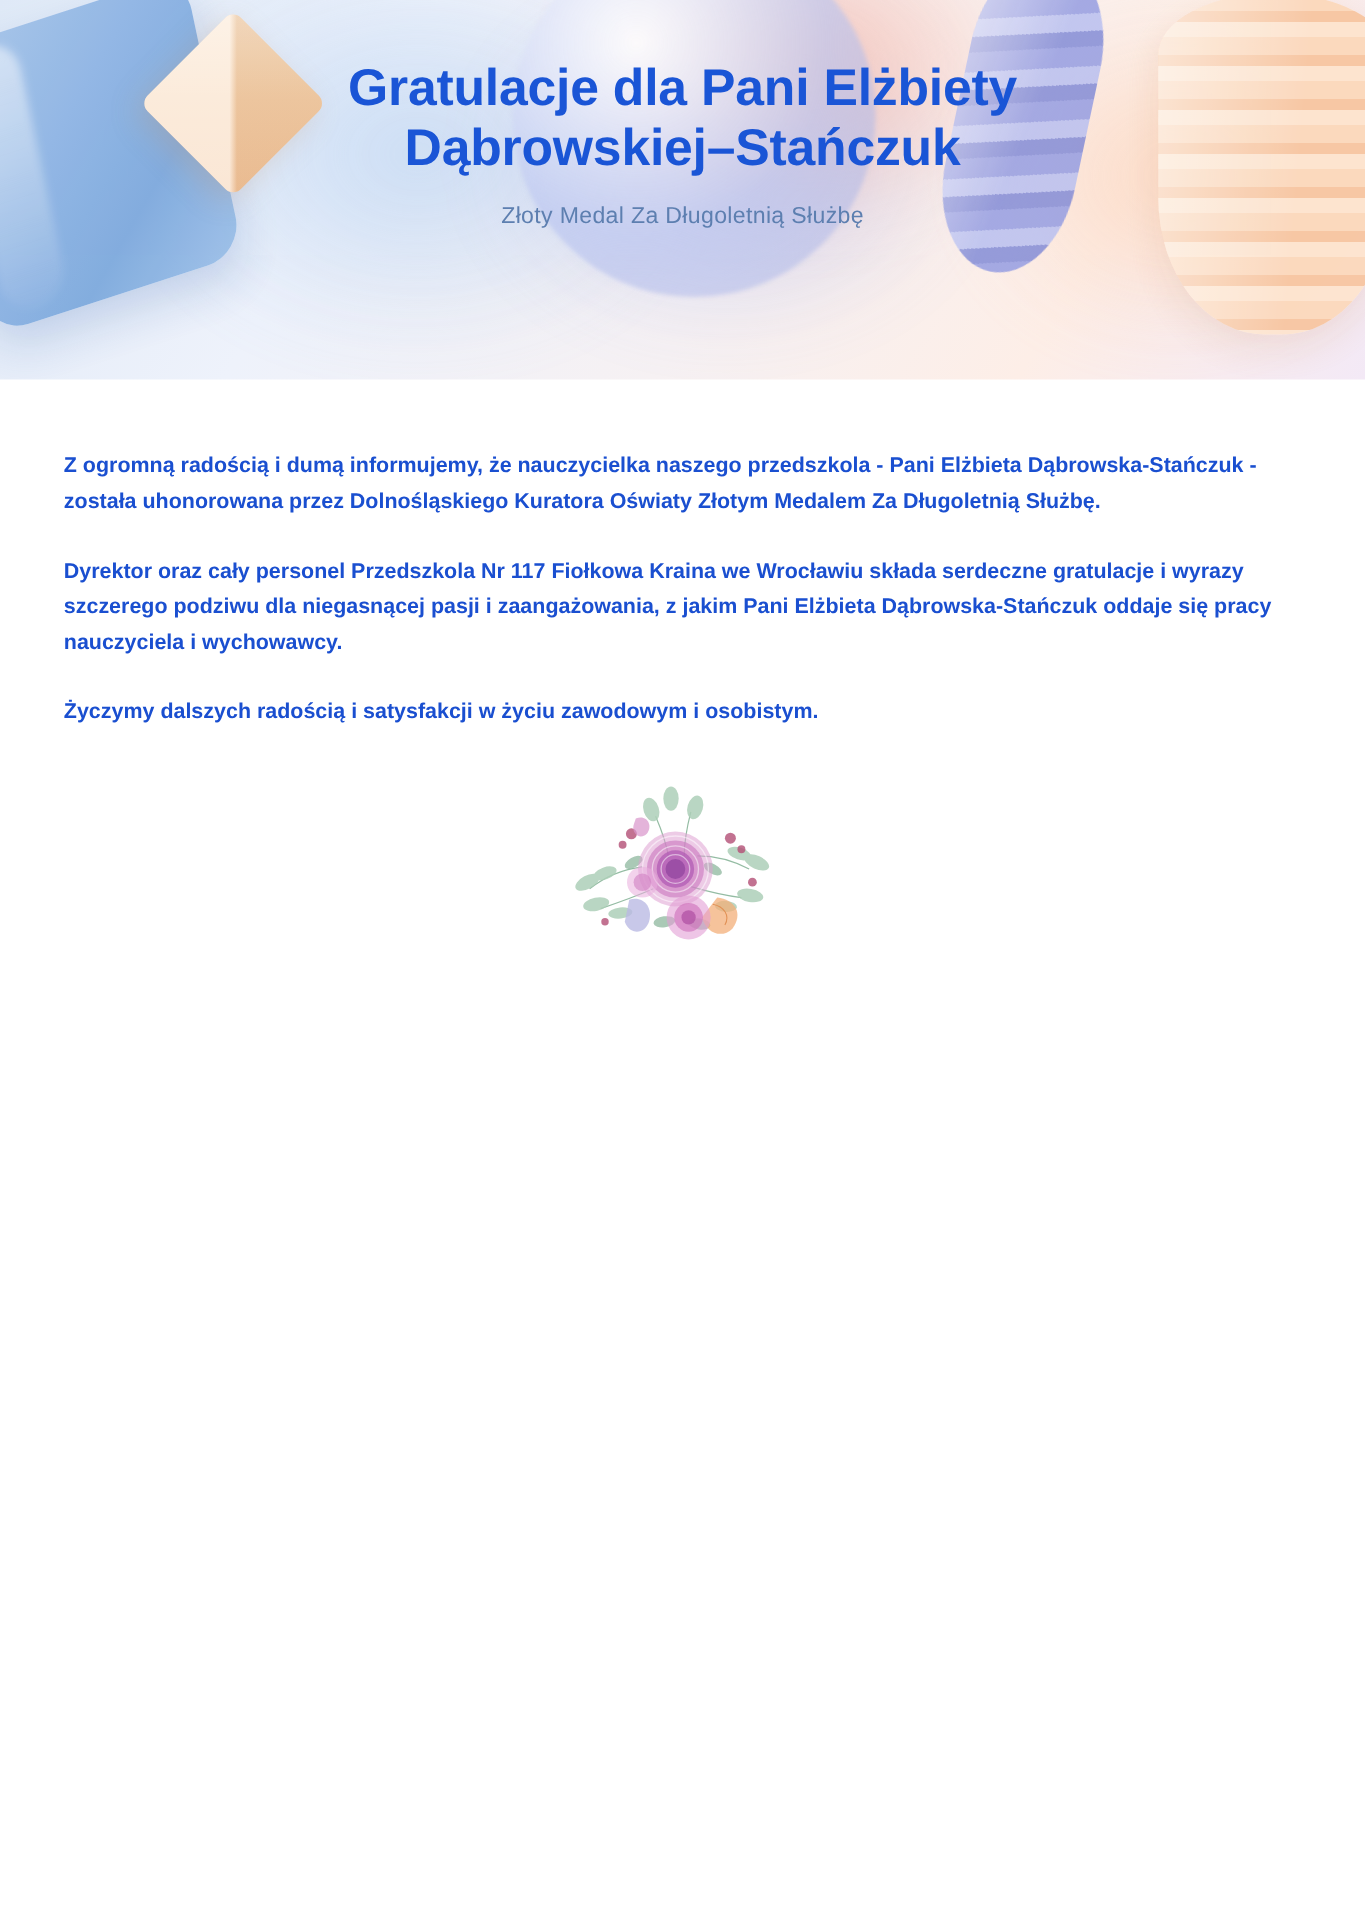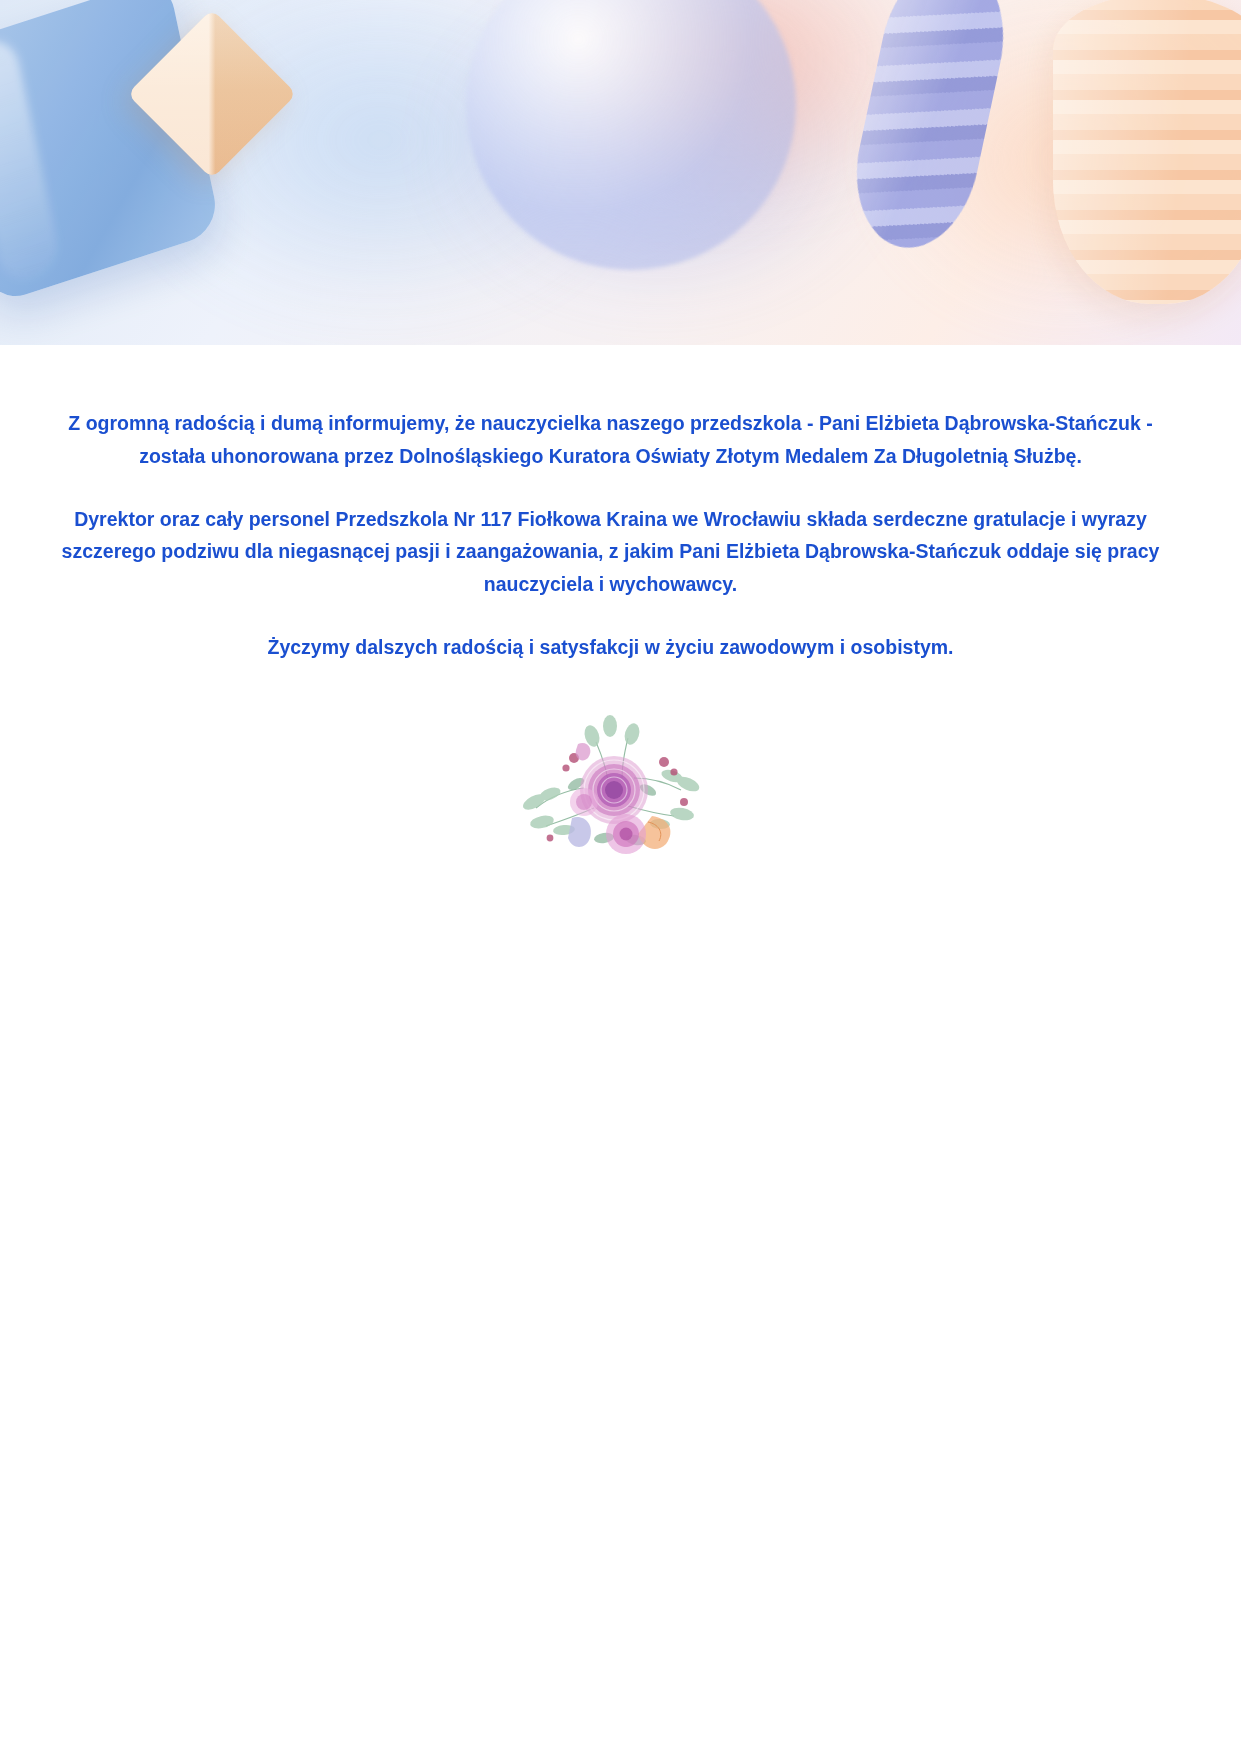--- a/index.html
+++ b/index.html
@@ -170,21 +170,20 @@
     max-width: 820px;
     font-size: 21px;
     line-height: 1.3;
     color: #5d7fb0;
     letter-spacing: .3px;
   }
 
   
   .content {
     padding: 62px 78px 0 58px;
-    text-align: center;
   }
   .para {
     color: #1a4fd0;
     font-weight: bold;
     font-size: 19.5px;
     line-height: 1.68;
     margin: 0 0 30px 0;
     max-width: 1120px;
   }
   .para:last-of-type { margin-bottom: 0; }
@@ -210,20 +209,24 @@
     <div class="bloom bloom-violet"></div>
     <div class="bloom bloom-pink"></div>
     <div class="bloom bloom-peach-r"></div>
     <div class="slab"></div>
     <div class="pyramid"></div>
     <div class="sphere"></div>
     <div class="ribbon"></div>
     <div class="spiral"></div>
   </div>
 
+  <div class="hero-text">
+    <h1 class="hero-title">Gratulacje dla Pani Elżbiety Dąbrowskiej–Stańczuk</h1>
+    <p class="hero-subtitle">Złoty Medal Za Długoletnią Służbę</p>
+  </div>
 </header>
 
 <main class="content">
   <p class="para">Z ogromną radością i dumą informujemy, że nauczycielka naszego przedszkola - Pani Elżbieta Dąbrowska-Stańczuk - została uhonorowana przez Dolnośląskiego Kuratora Oświaty Złotym Medalem Za Długoletnią Służbę.</p>
   <p class="para">Dyrektor oraz cały personel Przedszkola Nr 117 Fiołkowa Kraina we Wrocławiu składa serdeczne gratulacje i wyrazy szczerego podziwu dla niegasnącej pasji i zaangażowania, z jakim Pani Elżbieta Dąbrowska-Stańczuk oddaje się pracy nauczyciela i wychowawcy.</p>
   <p class="para">Życzymy dalszych radością i satysfakcji w życiu zawodowym i osobistym.</p>
 
   <div class="flower-wrap">
     <svg class="flower" viewBox="0 0 270 175" aria-hidden="true">
       <g opacity="0.95">

